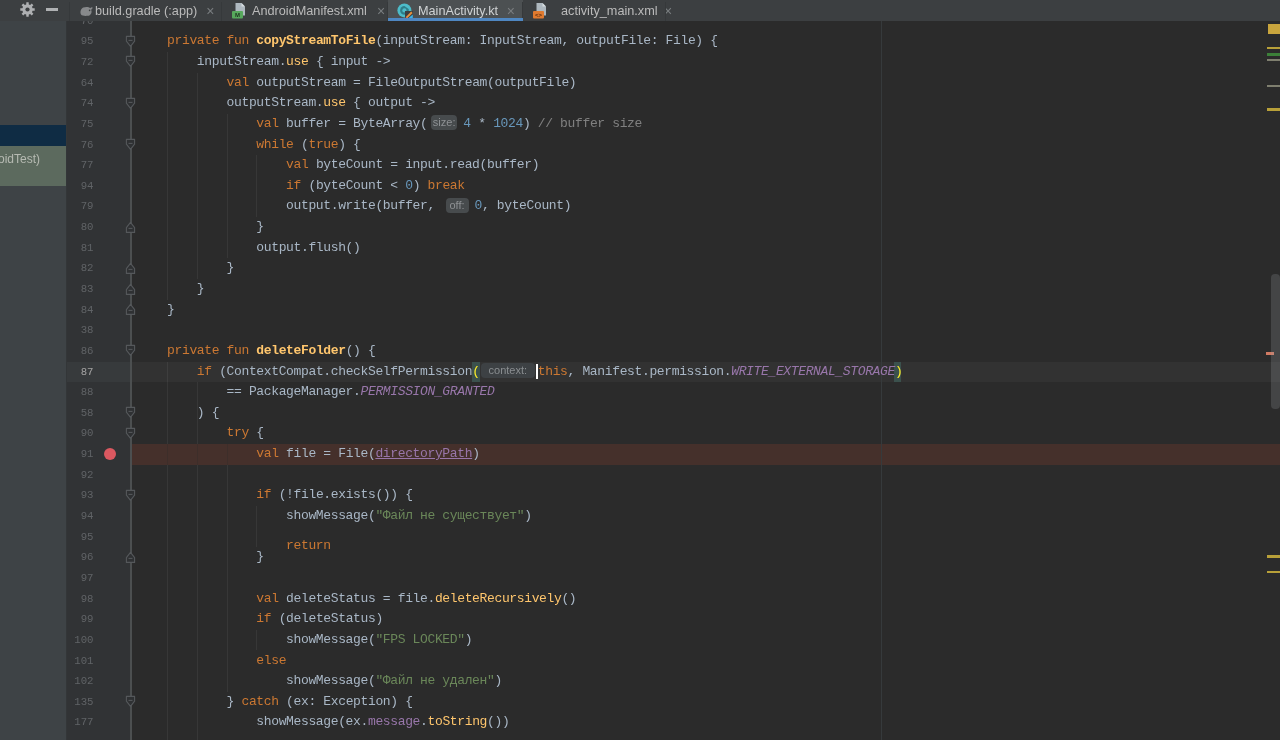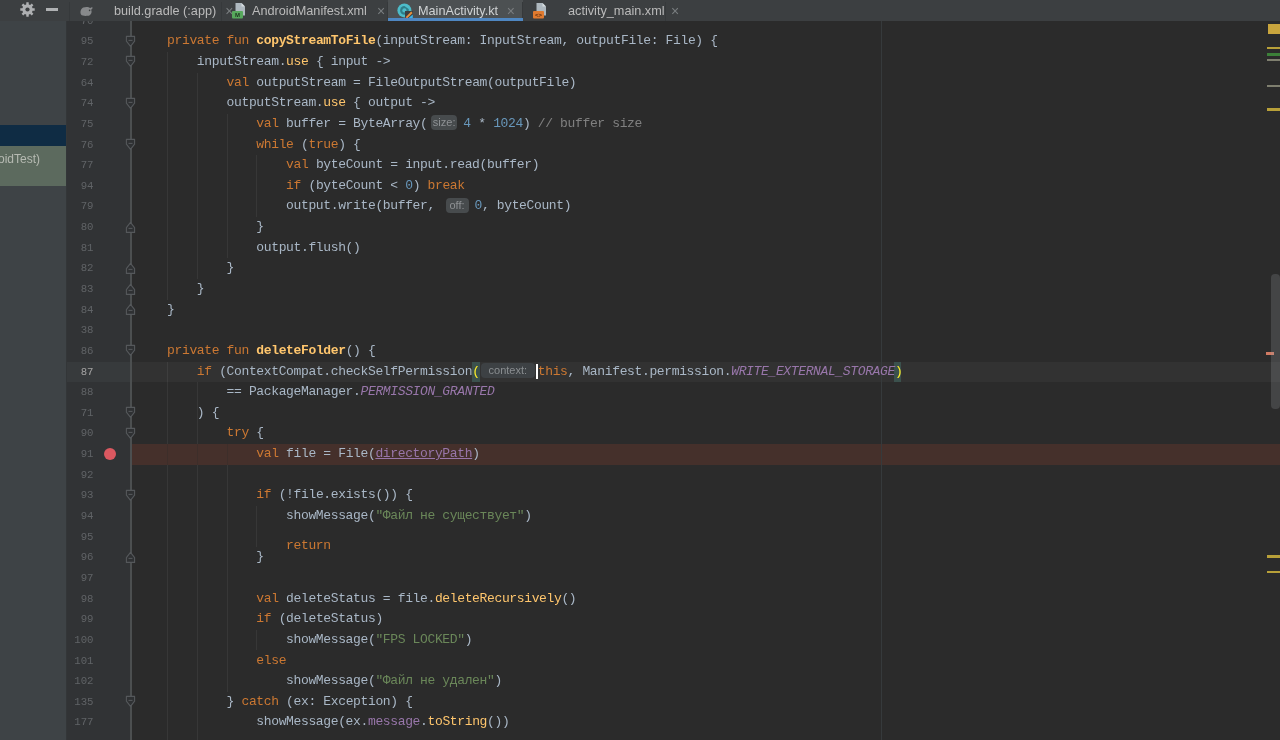--- a/index.html
+++ b/index.html
@@ -159,21 +159,21 @@
       <g stroke="#55585b" stroke-width="1.1">
         <line x1="3.5" y1="5.4" x2="7.5" y2="5.4"></line>
       </g>
     </svg>
   </div>
 <div class="code" style="left:137.3px;top:340.92px;height:20.64px">    <i class="k">private fun</i> <i class="f">deleteFolder</i>() {</div>
 <div class="lno" style="top:361.56px;height:20.64px;color:#a4a3a3">87</div>
 <div class="code" style="left:137.3px;top:361.56px;height:20.64px">        <i class="k">if</i> (ContextCompat.checkSelfPermission<i class="pm">(</i><i class="hc" style="width:53.5px;margin-left:1.5px;margin-right:3.2px">context:</i><i class="k">this</i>, Manifest.permission.<i class="o">WRITE_EXTERNAL_STORAGE</i><i class="pm">)</i></div>
 <div class="lno" style="top:382.20px;height:20.64px">88</div>
 <div class="code" style="left:137.3px;top:382.20px;height:20.64px">            == PackageManager.<i class="o">PERMISSION_GRANTED</i></div>
-<div class="lno" style="top:402.84px;height:20.64px">71</div>
+<div class="lno" style="top:402.84px;height:20.64px">58</div>
 <div class="abs" style="left:125px;top:406.34px;width:11px;height:13px">
     <svg width="11" height="13" viewBox="0 0 11 13" style="position:absolute;left:0;top:0">
       <polygon points="1.4,1.4 9.6,1.4 9.6,6.2 5.5,11.4 1.4,6.2" fill="#2f3133" stroke="#55585b" stroke-width="1.1" stroke-linejoin="round"></polygon>
       <g stroke="#55585b" stroke-width="1.1">
         <line x1="3.5" y1="5.4" x2="7.5" y2="5.4"></line>
       </g>
     </svg>
   </div>
 <div class="code" style="left:137.3px;top:402.84px;height:20.64px">        ) {</div>
 <div class="lno" style="top:423.48px;height:20.64px">90</div>
@@ -244,21 +244,21 @@
 <circle cx="7.5" cy="7.5" r="2.1" fill="#3c3f41"></circle>
 </svg>
 <div class="abs" style="left:46px;top:7.6px;width:12px;height:3px;background:#afb1b3"></div>
 <div class="tab" style="left:70px;width:152px;color:#bbbbbb">
 <span style="margin-left:9px;display:flex;align-items:center">
         <svg width="15" height="14" viewBox="0 0 15 14">
 <path d="M2 10.5 C0.8 8 1.8 4.8 4.3 3.6 C6.8 2.4 9.8 2.8 11.3 4.1 C12.6 2.8 13.9 3.4 13.5 4.3 C13.2 5.1 12.5 5.2 12.2 5.9 C13.4 8.4 11.8 11.4 8.8 11.8 C5.8 12.2 3 11.8 2 10.5 Z" fill="#87898b"></path>
 <circle cx="10.6" cy="6.4" r="0.8" fill="#3c3f41"></circle>
 </svg>
       </span>
-<span style="margin-left:20px;white-space:nowrap">build.gradle (:app)</span>
+<span style="margin-left:1px;white-space:nowrap">build.gradle (:app)</span>
 <span class="x" style="margin-left:9px">×</span>
 </div>
 <div class="abs" style="left:69px;top:2px;width:1px;height:19px;background:#36393b"></div>
 <div class="tab" style="left:222px;width:166px;color:#bbbbbb">
 <span style="margin-left:9px;display:flex;align-items:center">
         <svg width="16" height="17" viewBox="0 0 16 17">
 <path d="M4.5 1 h6 l3.5 3.5 v9 h-9.5 z" fill="#aeb8bf"></path>
 <path d="M10.5 1 l3.5 3.5 h-3.5 z" fill="#d6dce0"></path>
 <rect x="1" y="9" width="11" height="7.5" rx="1" fill="#57a85c"></rect>
 <text x="6.5" y="14.8" font-size="6" font-family="Liberation Sans" font-weight="bold" fill="#1e3320" text-anchor="middle">M</text>
@@ -286,21 +286,21 @@
 <div class="abs" style="left:387px;top:2px;width:1px;height:19px;background:#36393b"></div>
 <div class="tab" style="left:523px;width:143px;color:#bbbbbb">
 <span style="margin-left:9px;display:flex;align-items:center">
         <svg width="16" height="17" viewBox="0 0 16 17">
 <path d="M4.5 1 h6 l3.5 3.5 v9 h-9.5 z" fill="#aeb8bf"></path>
 <path d="M10.5 1 l3.5 3.5 h-3.5 z" fill="#d6dce0"></path>
 <rect x="1" y="9" width="11" height="7.5" rx="1" fill="#e07a2f"></rect>
 <text x="6.5" y="14.8" font-size="6" font-family="Liberation Sans" font-weight="bold" fill="#5a2d10" text-anchor="middle">&lt;&gt;</text>
 </svg>
       </span>
-<span style="margin-left:20px;white-space:nowrap">activity_main.xml</span>
+<span style="margin-left:13px;white-space:nowrap">activity_main.xml</span>
 <span class="x" style="margin-left:6.4px">×</span>
 </div>
 <div class="abs" style="left:522px;top:2px;width:1px;height:19px;background:#36393b"></div>
 <div class="abs" style="left:665px;top:2px;width:1px;height:19px;background:#36393b"></div>
 <div class="abs" style="left:388px;top:17.6px;width:135px;height:3.4px;background:#4f87c2"></div>
 </div>
 <div class="abs" style="left:1268px;top:24px;width:12px;height:10px;background:#c9a53d"></div>
 <div class="abs" style="left:1267px;top:46.5px;width:13px;height:2.5px;background:#b8a039"></div>
 <div class="abs" style="left:1267px;top:53px;width:13px;height:2.5px;background:#3c8039"></div>
 <div class="abs" style="left:1267px;top:58.5px;width:13px;height:2px;background:#7f7f6f"></div>

